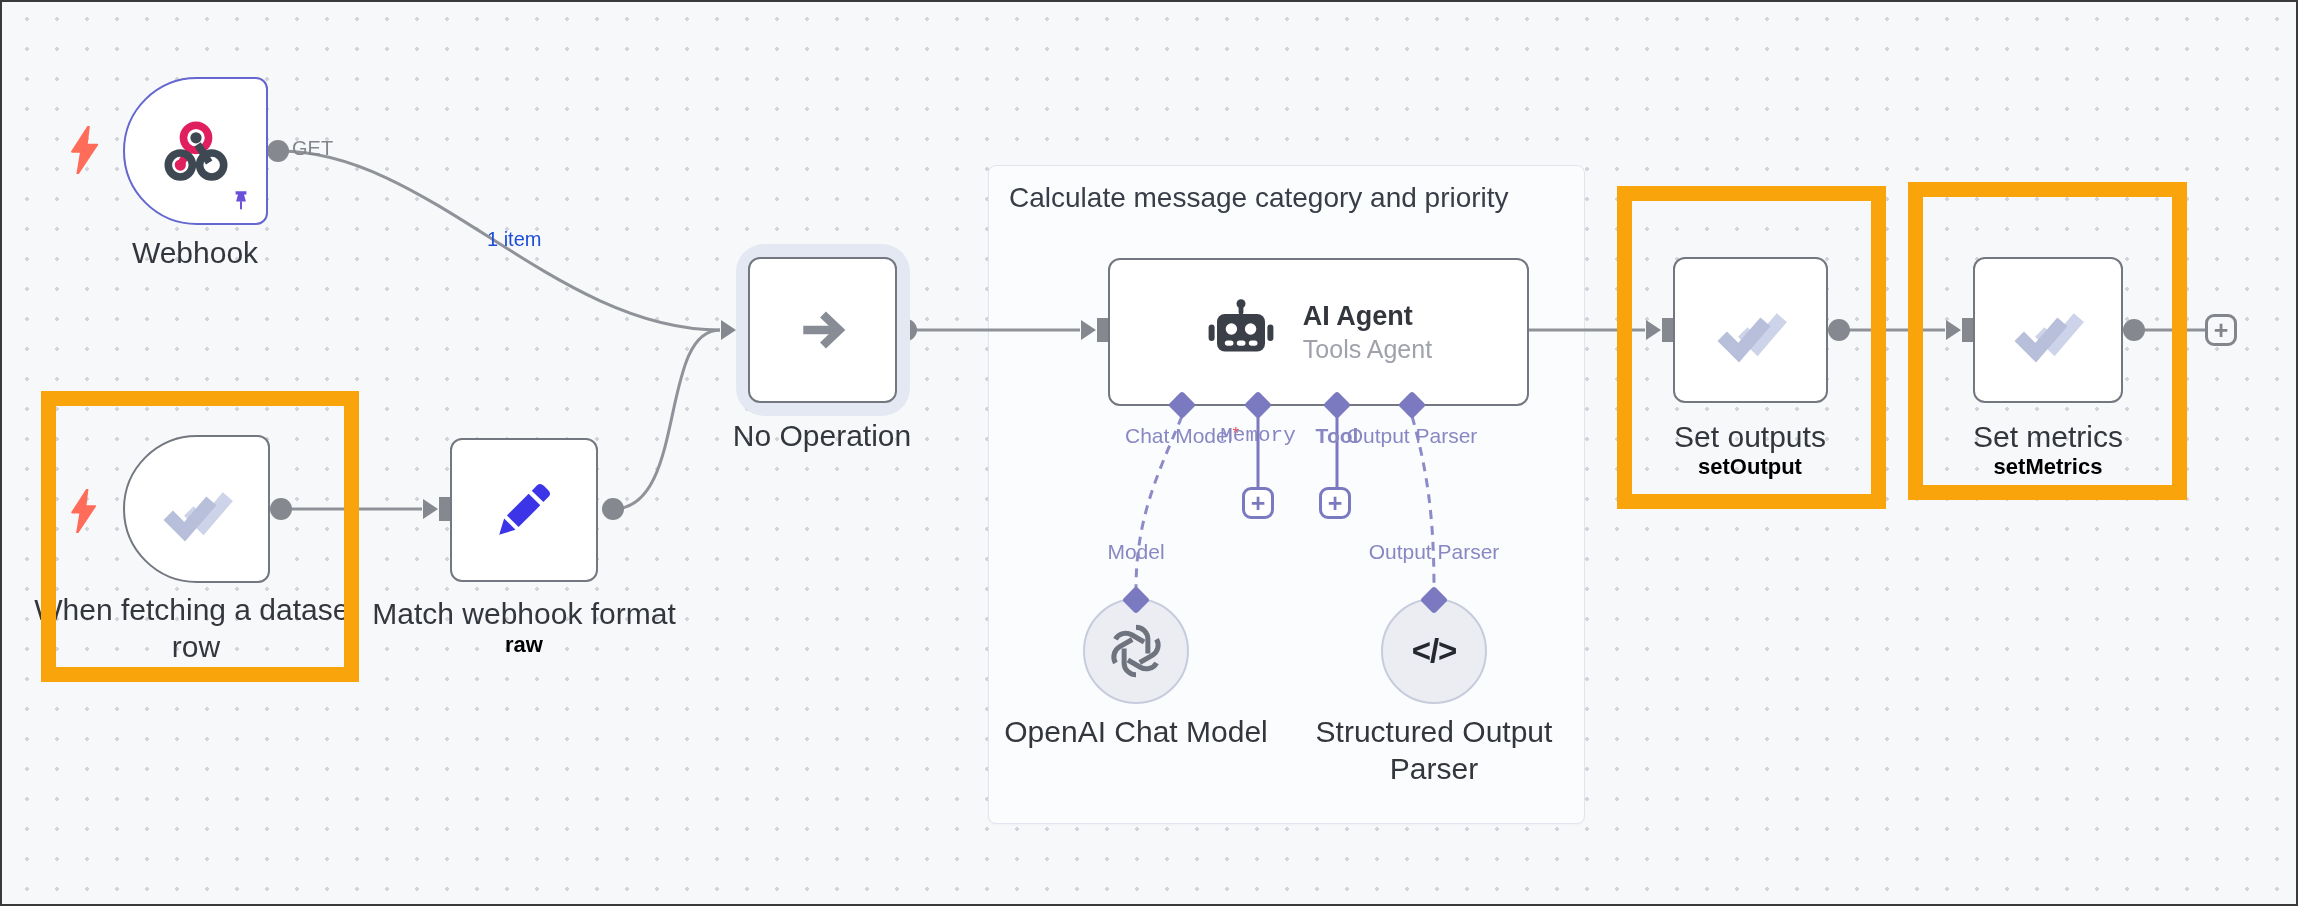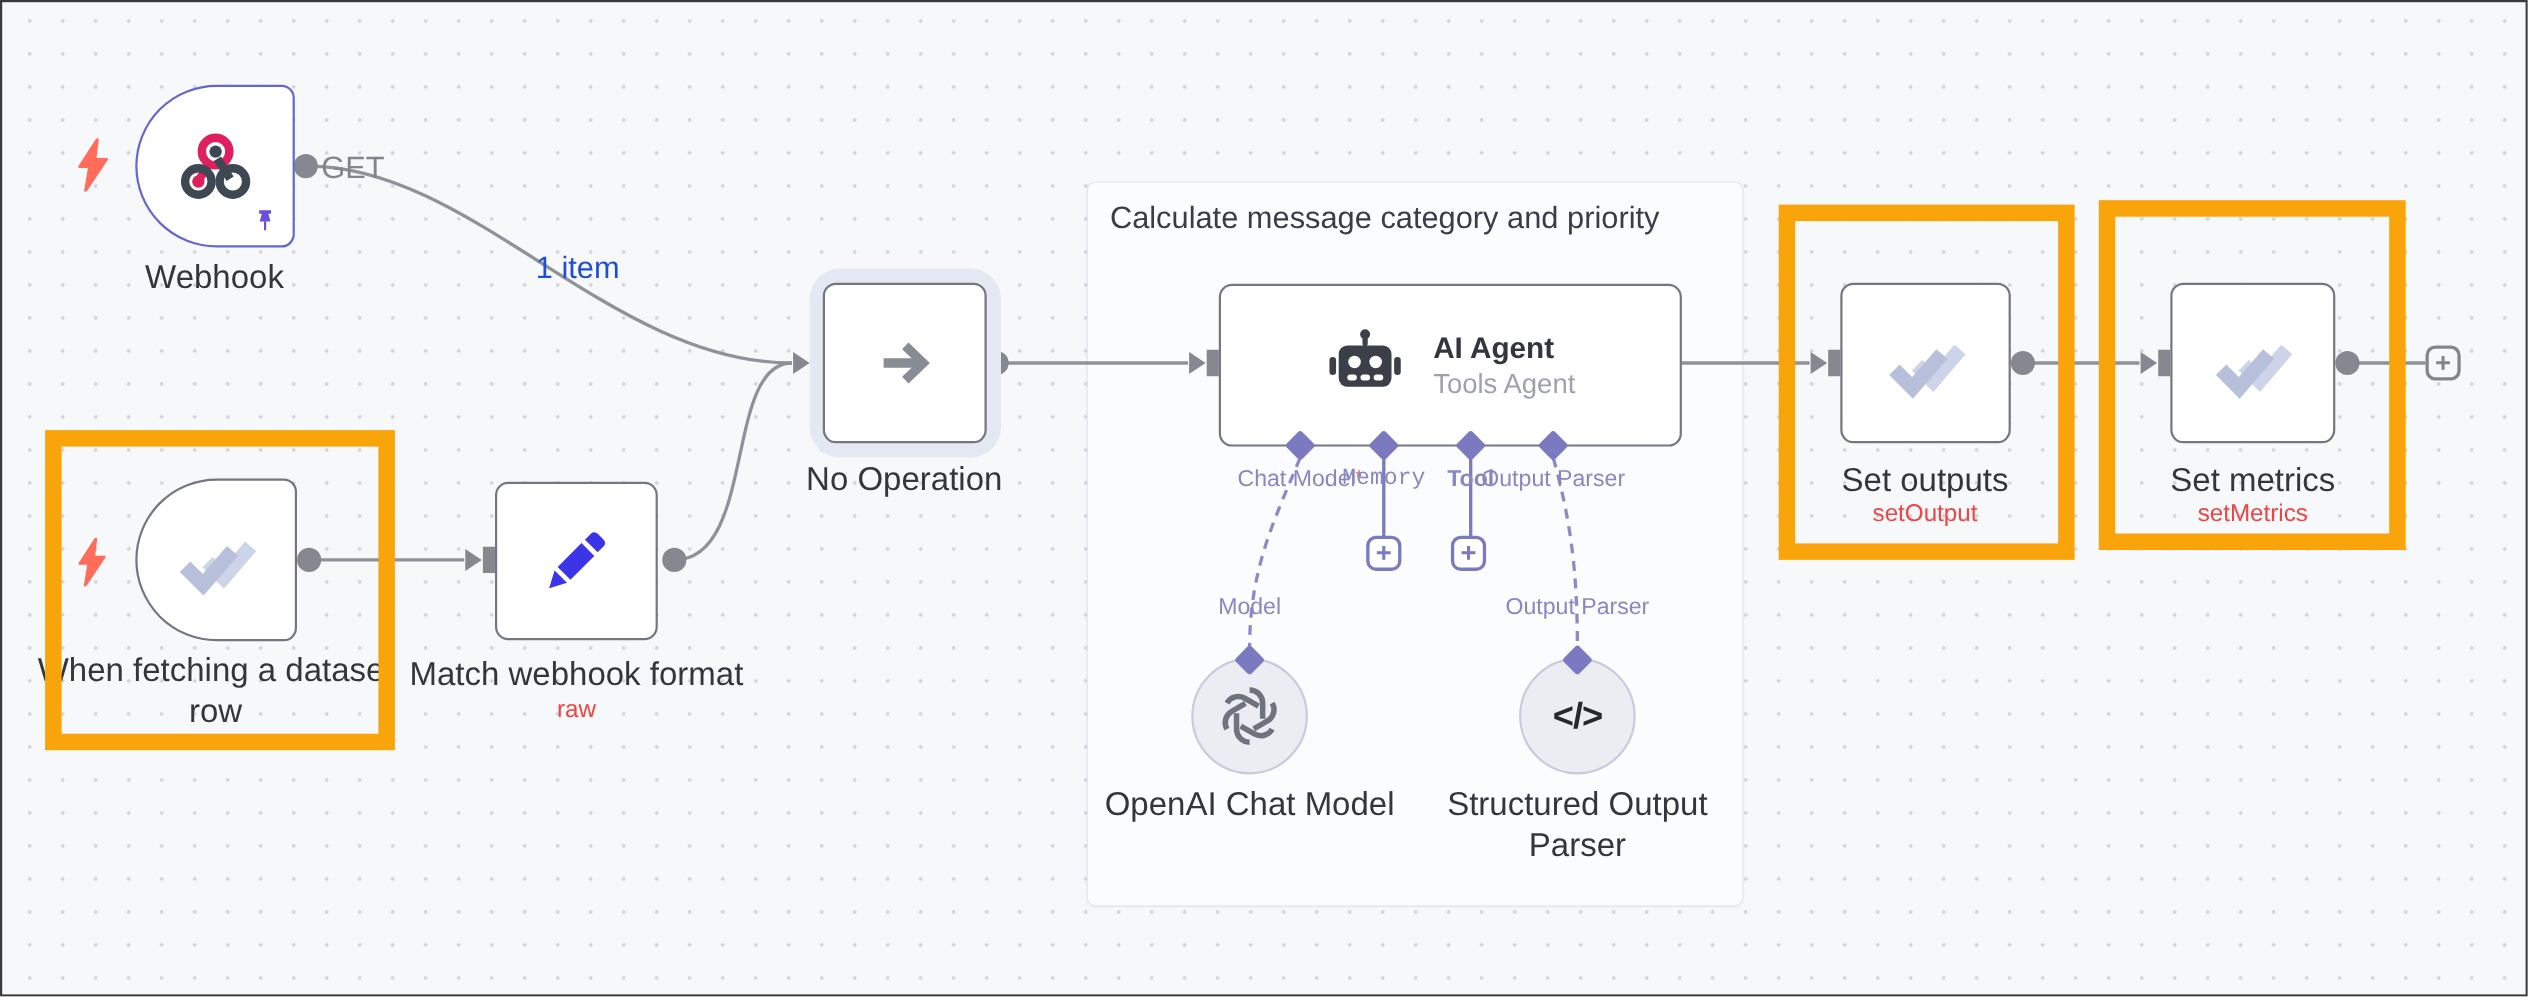--- a/index.html
+++ b/index.html
@@ -40,23 +40,23 @@
     display:flex;align-items:center;justify-content:center;
   }
   .node-label{
     position:absolute;z-index:3;transform:translateX(-50%);
     font-size:30px;font-weight:400;color:#33363c;text-align:center;
     line-height:1.22;white-space:nowrap;
   }
   .node-label.wrap{white-space:normal;}
   .node-sub{
     position:absolute;z-index:3;transform:translateX(-50%);
-    font-size:22px;font-weight:400;color:#ef4444;text-align:right;white-space:nowrap;
-  }
-  .edge-label{position:absolute;z-index:3;font-size:28px;color:#82858c;white-space:nowrap;}
+    font-size:22px;font-weight:700;color:#000000;text-align:right;white-space:nowrap;
+  }
+  .edge-label{position:absolute;z-index:3;font-size:20px;color:#82858c;white-space:nowrap;}
   .port-label{
     position:absolute;z-index:3;transform:translateX(-50%);
     font-size:21px;color:#8987c3;white-space:nowrap;
   }
   .req{color:#e5484d;font-size:17px;vertical-align:top;}
   .diamond{
     position:absolute;width:20px;height:20px;z-index:4;
     background:#7b79bf;border-radius:3px;transform:rotate(45deg);
   }
   .plusbox{

